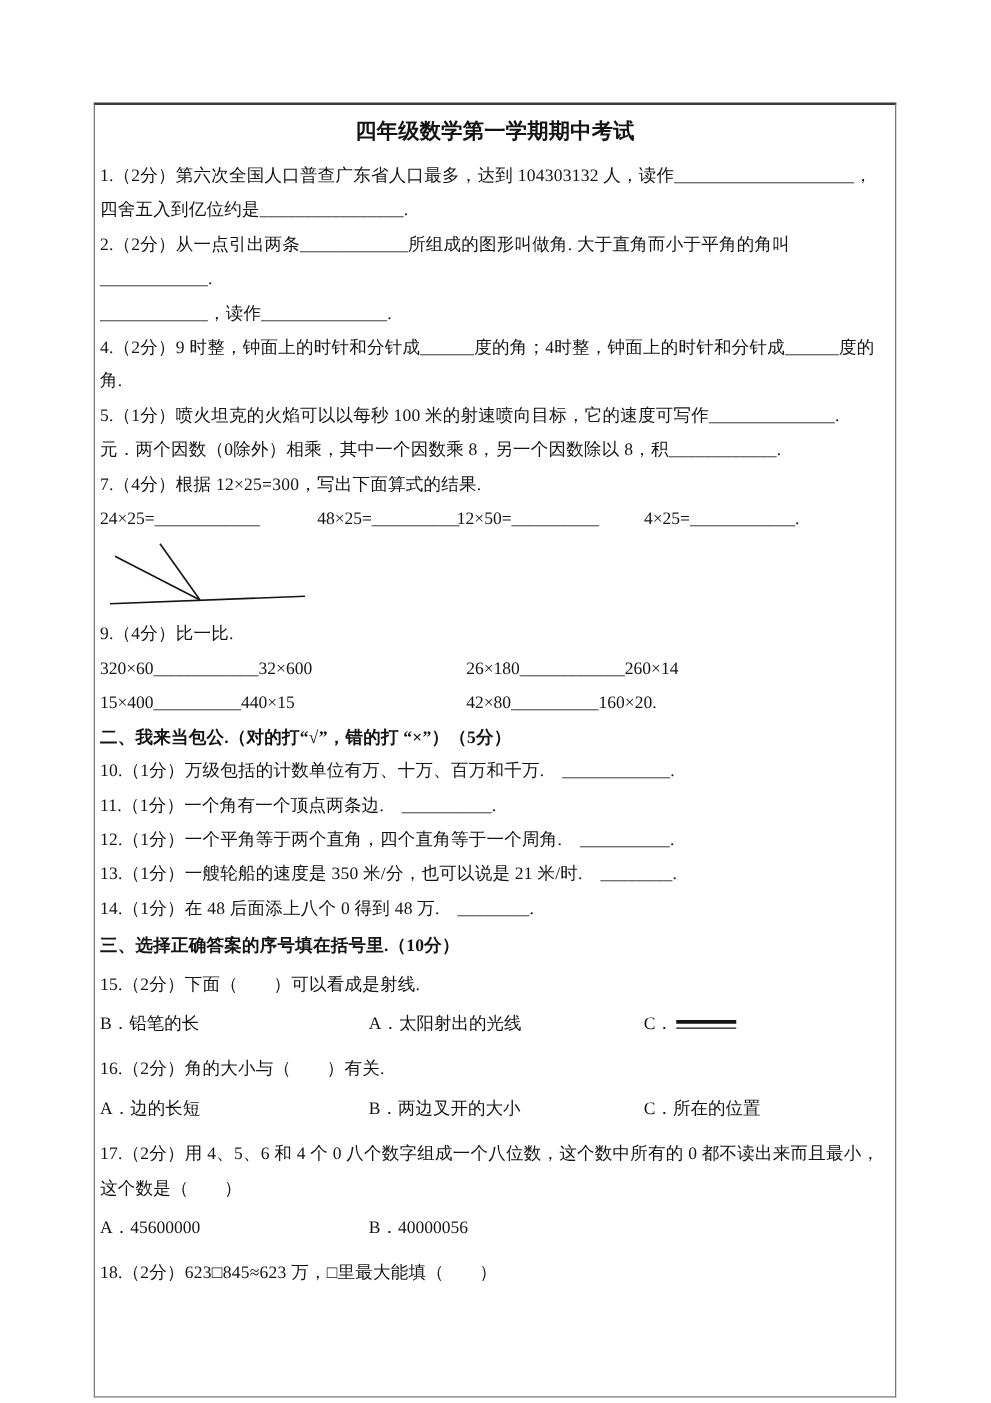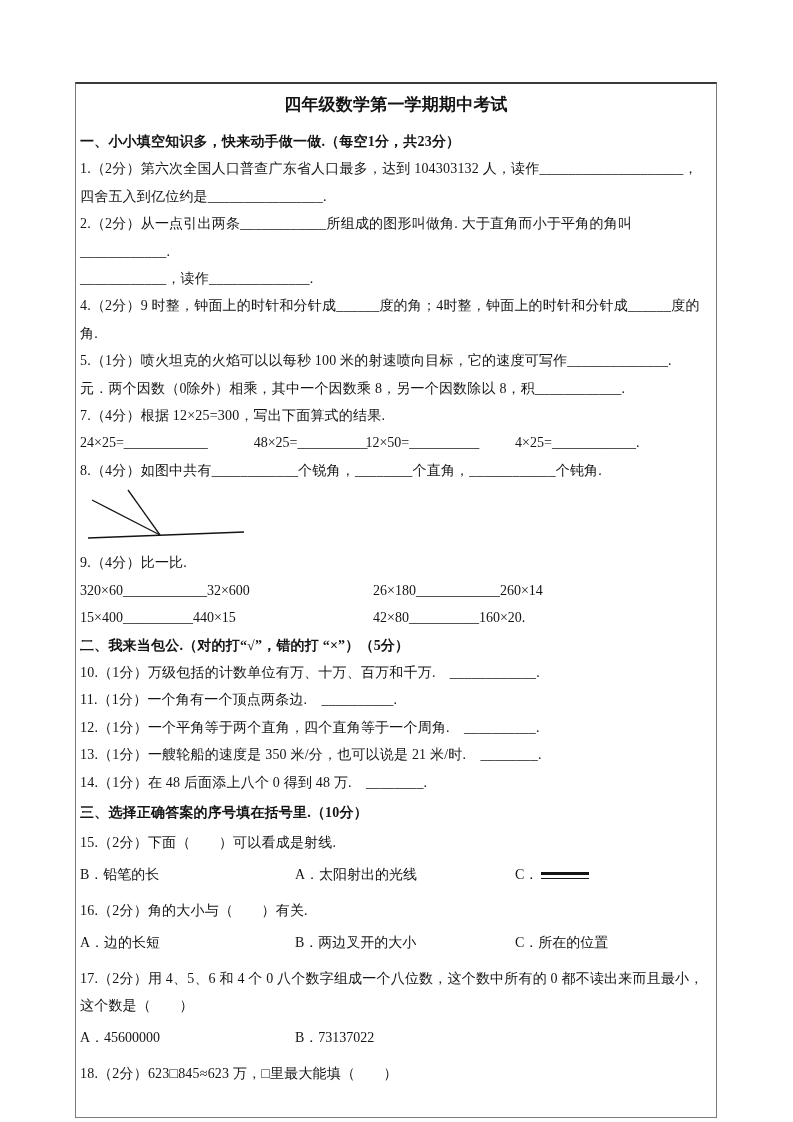--- a/index.html
+++ b/index.html
@@ -63,36 +63,34 @@
   }
 </style>
 </head>
 <body>
 
 <div class="page">
   <div class="frame">
 
     <p class="title">四年级数学第一学期期中考试</p>
 
-    <p class="bold">一、小小填空知识多，快来动手做一做.（每空1分，共23分）</p>
     <p>1.（2分）第六次全国人口普查广东省人口最多，达到 104303132 人，读作____________________，</p>
     <p>四舍五入到亿位约是________________.</p>
     <p>2.（2分）从一点引出两条____________所组成的图形叫做角. 大于直角而小于平角的角叫____________.</p>
     <p>____________，读作______________.</p>
     <p>4.（2分）9 时整，钟面上的时针和分针成______度的角；4时整，钟面上的时针和分针成______度的角.</p>
     <p>5.（1分）喷火坦克的火焰可以以每秒 100 米的射速喷向目标，它的速度可写作______________.</p>
     <p>元．两个因数（0除外）相乘，其中一个因数乘 8，另一个因数除以 8，积____________.</p>
     <p>7.（4分）根据 12×25=300，写出下面算式的结果.</p>
     <p class="eqrow">
       <span class="w170">24×25=____________</span>
       <span class="w108">48×25=__________</span>
       <span class="w146">12×50=__________</span>
       <span>4×25=____________.</span>
     </p>
-    <p>8.（4分）如图中共有____________个锐角，________个直角，____________个钝角.</p>
 
     <div class="figure">
       <svg width="160" height="58" viewBox="0 0 160 58">
         <line x1="2" y1="51" x2="158" y2="45" stroke="#141414" stroke-width="1.3"></line>
         <line x1="74" y1="48" x2="6" y2="13" stroke="#141414" stroke-width="1.3"></line>
         <line x1="74" y1="48" x2="42" y2="3" stroke="#141414" stroke-width="1.3"></line>
       </svg>
     </div>
 
     <p>9.（4分）比一比.</p>
@@ -121,18 +119,18 @@
     </div>
     <p class="s3q">16.（2分）角的大小与（　　）有关.</p>
     <div class="opts">
       <span>A．边的长短</span>
       <span>B．两边叉开的大小</span>
       <span>C．所在的位置</span>
     </div>
     <p class="s3q">17.（2分）用 4、5、6 和 4 个 0 八个数字组成一个八位数，这个数中所有的 0 都不读出来而且最小，这个数是（　　）</p>
     <div class="opts">
       <span>A．45600000</span>
-      <span>B．73137022</span>
+      <span>B．40000056</span>
     </div>
     <p class="s3q">18.（2分）623□845≈623 万，□里最大能填（　　）</p>
 
   </div>
 </div>
 
 </body></html>

